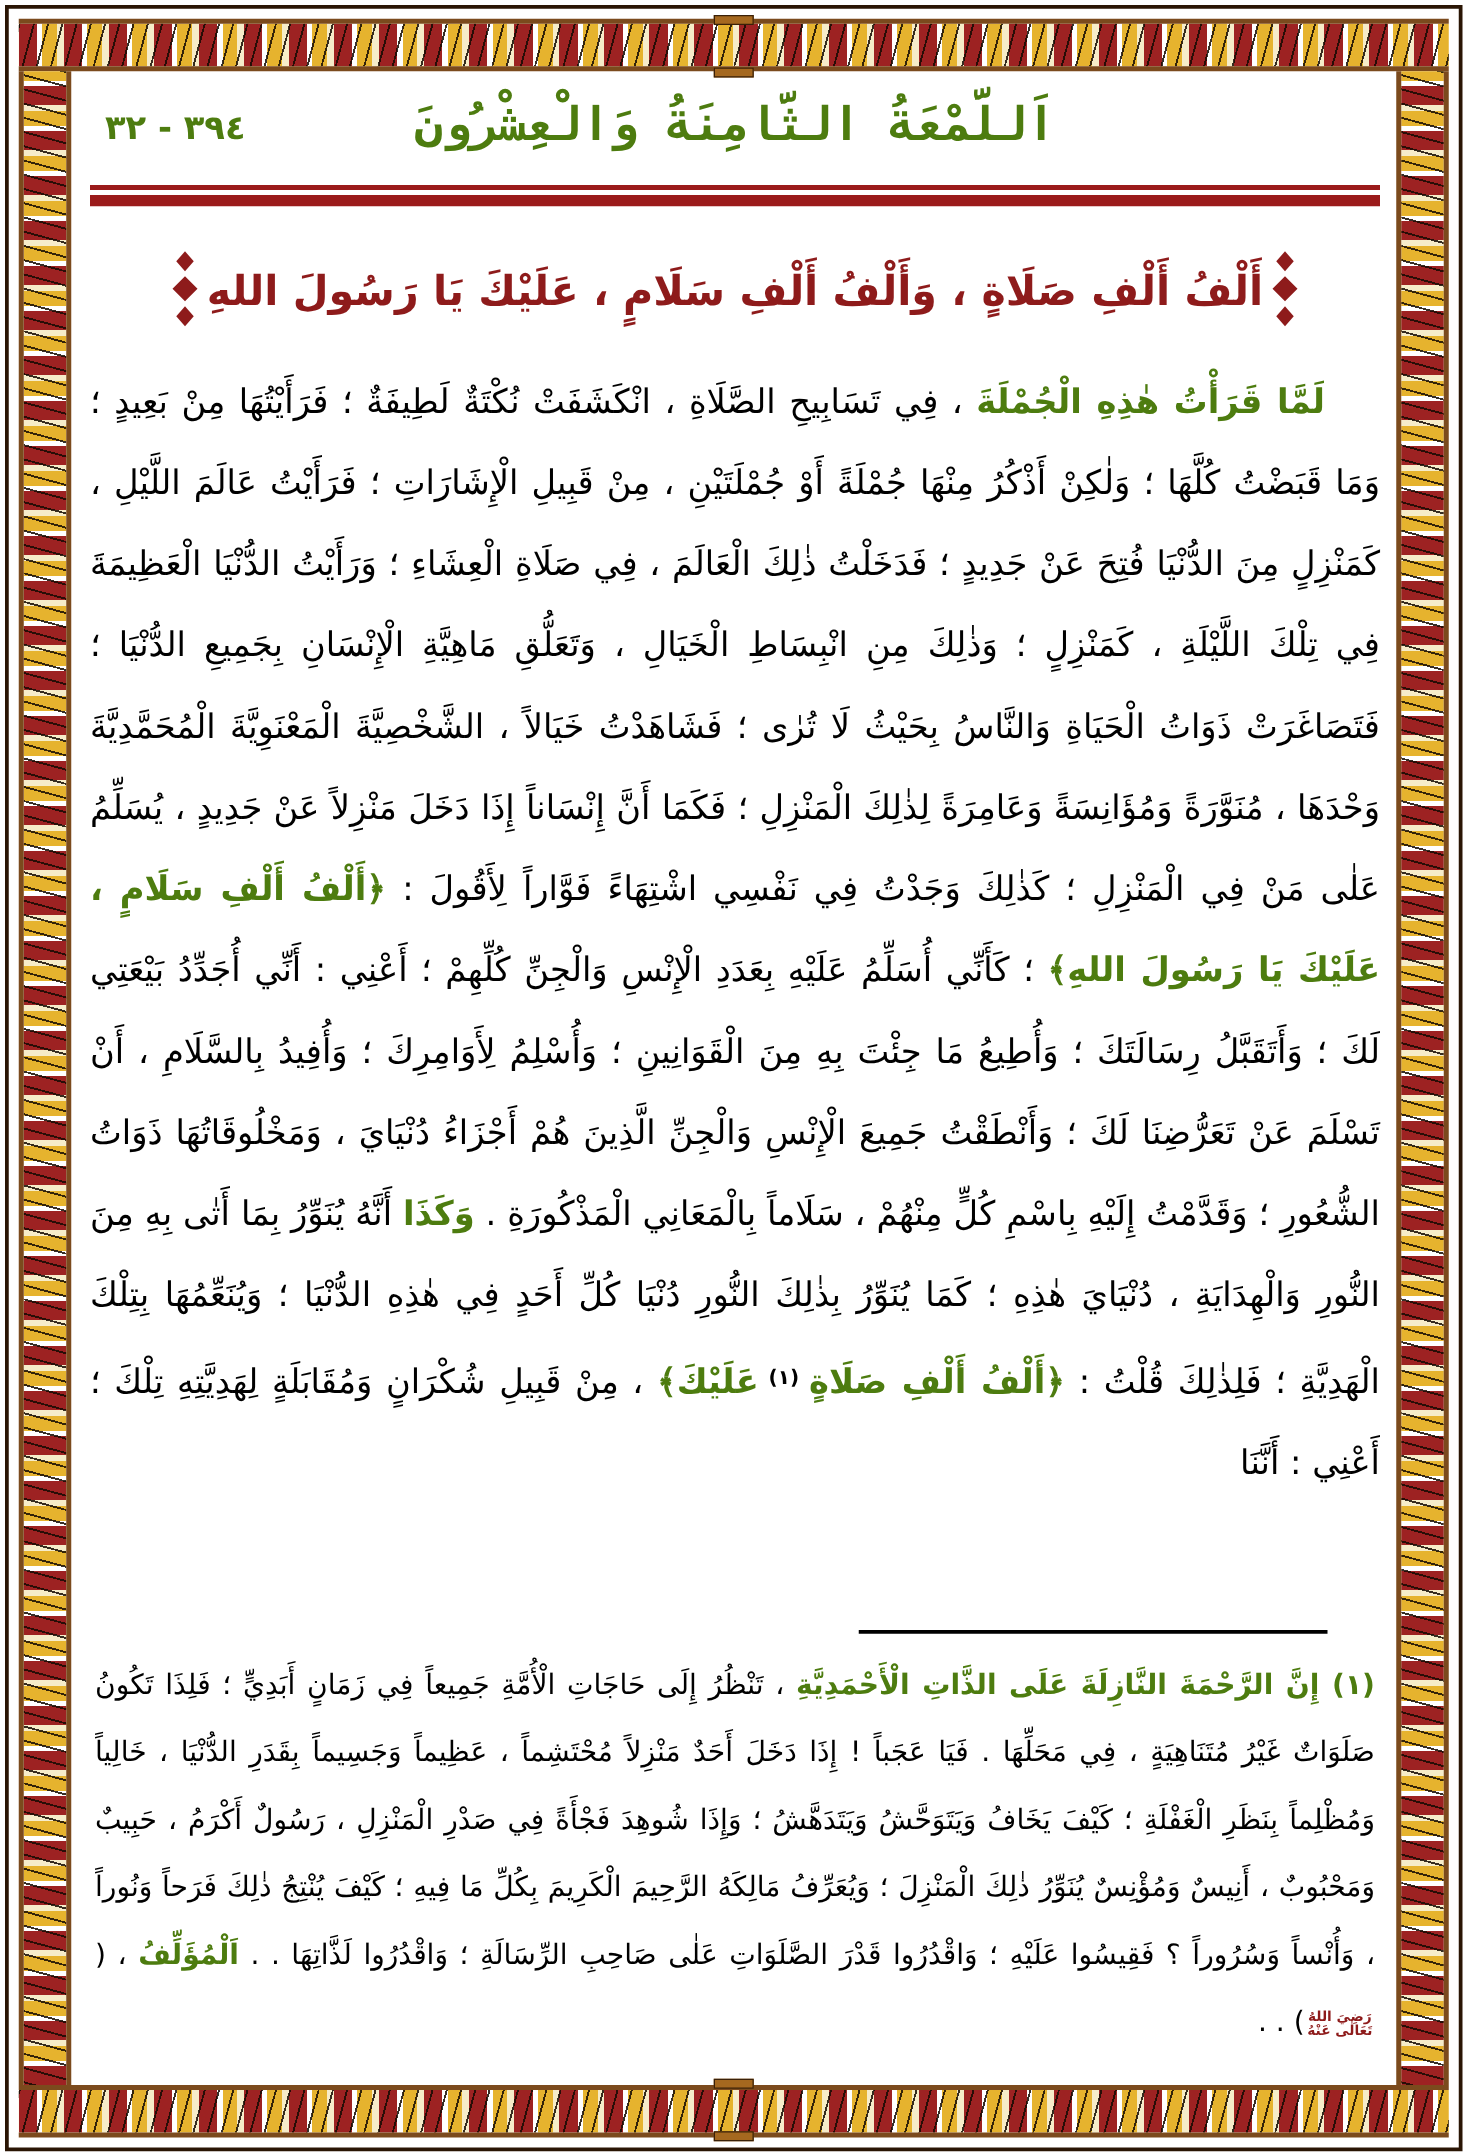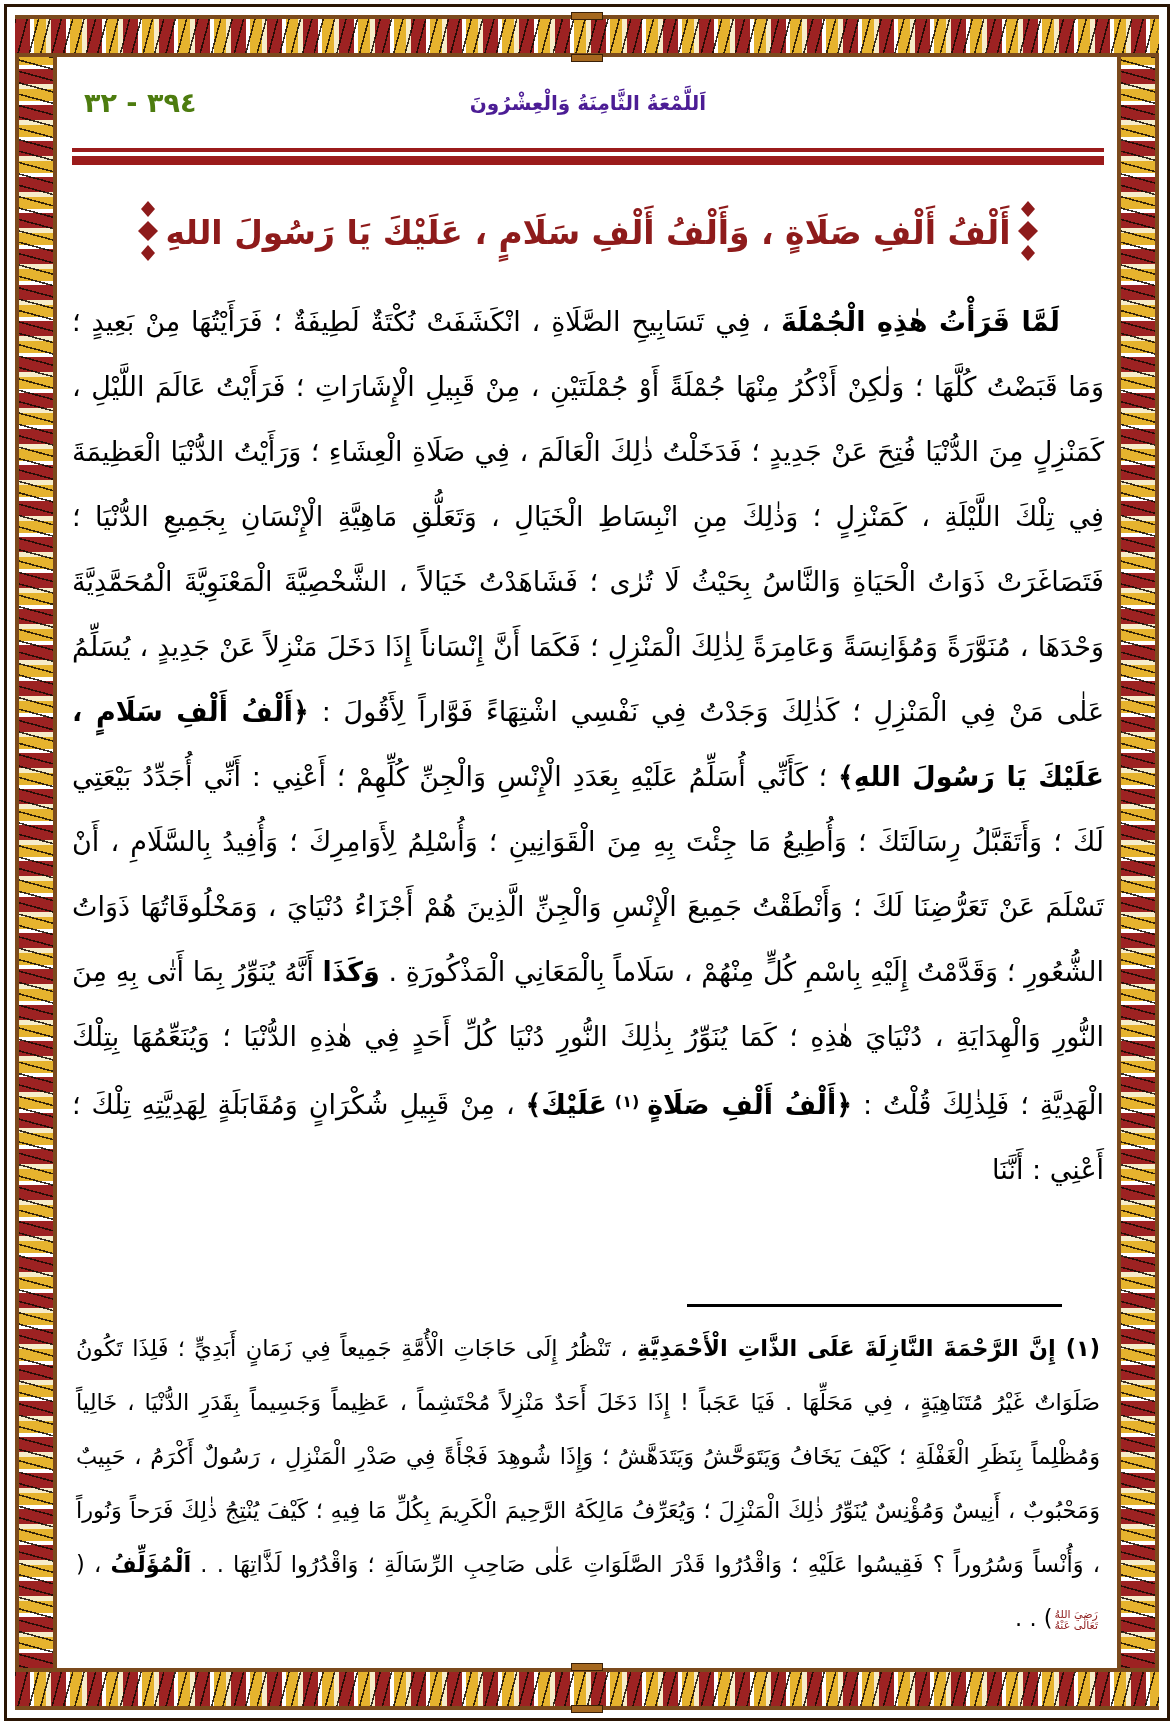--- a/index.html
+++ b/index.html
@@ -39,21 +39,21 @@
   .tab-bottom-outer{bottom:12px;} .tab-bottom-inner{bottom:54px;}
 
   
   .content{
     position:absolute;left:72px;right:70px;top:62px;bottom:60px;
     direction:rtl;
   }
   .header-row{position:relative;height:58px;margin-top:12px;}
   .page-title{
     position:absolute;left:0;right:0;text-align:center;
-    color:#4c1d95;font-size:20px;font-weight:bold;line-height:58px;
+    color:#4d7c0f;font-size:37px;font-weight:bold;line-height:58px;font-family:Liberation Mono, monospace;
   }
   .page-numbers{
     position:absolute;left:12px;top:0;
     color:#4d7c0f;font-size:27px;font-weight:bold;line-height:58px;
     direction:rtl;
   }
   .header-rules{margin-top:16px;}
   .rule-thin{height:4px;background:#9b1b1b;}
   .rule-gap{height:4px;}
   .rule-thick{height:9px;background:#9b1b1b;}
@@ -71,26 +71,26 @@
     margin-top:10px;text-align:center;color:#8e1b1b;
     font-size:26px;font-weight:bold;line-height:48px;
   }
 
   .body-paragraph{
     margin-top:22px;
     font-size:27px;line-height:65px;color:#000;
     text-align:justify;text-indent:44px;
     direction:rtl;
   }
-  .seg-red{color:#000000;font-weight:bold;}
+  .seg-red{color:#4d7c0f;font-weight:bold;}
   .seg-black{color:#000000;}
   .seg-sup{color:#000000;font-size:16px;vertical-align:7px;font-weight:bold;}
   .seg-seal{
     display:inline-block;color:#8e1b1b;
-    font-size:11px;line-height:11px;font-weight:normal;
+    font-size:11px;line-height:11px;font-weight:bold;
     text-align:center;white-space:pre-line;vertical-align:middle;
     margin:0 2px;
   }
 
   .footnote-block{position:absolute;left:4px;right:4px;top:1242px;}
   .footnote-sep{
     height:3px;background:#000000;width:375px;
     margin-right:38px;margin-left:auto;margin-bottom:14px;
   }
   .footnote-paragraph{

